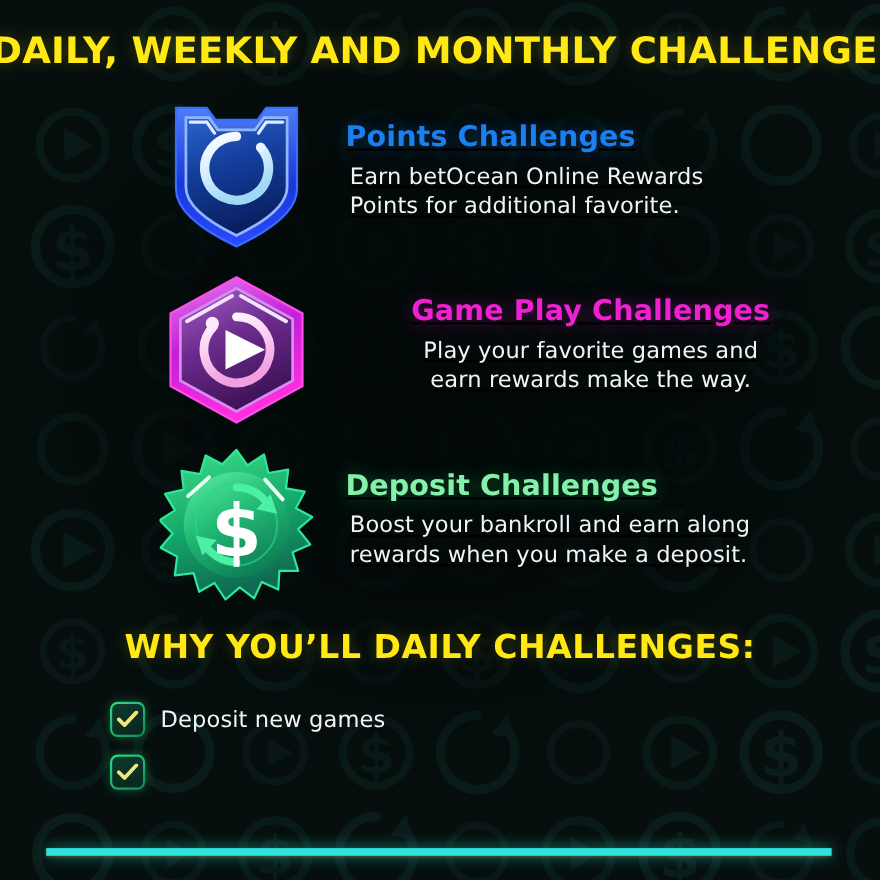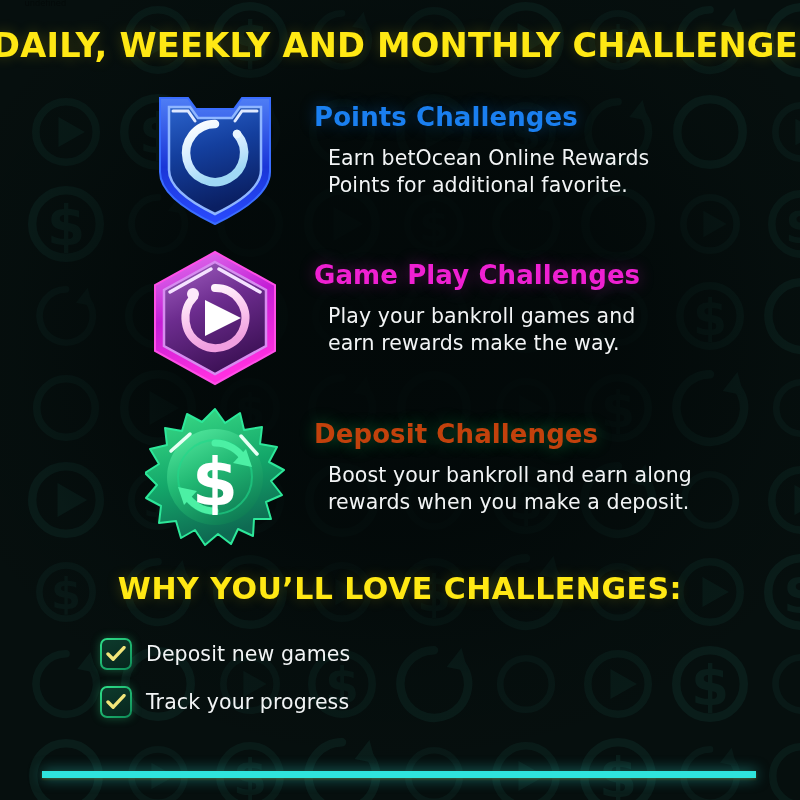--- a/index.html
+++ b/index.html
@@ -71,56 +71,57 @@
   
   .challenge-row {
     position: absolute;
     left: 140px;
     width: 620px;
     height: 150px;
     display: flex;
     align-items: center;
   }
   #row-points  { top: 85px; }
-  #row-game    { top: 243px; }
+  #row-game    { top: 243px; text-align: center; }
   #row-deposit { top: 402px; }
 
   .badge-wrap {
     width: 150px;
     height: 150px;
     flex: 0 0 150px;
     position: relative;
     display: flex;
     align-items: center;
     justify-content: center;
   }
   .badge-wrap svg { display: block; }
 
   .challenge-text {
     flex: 1 1 auto;
     padding-left: 24px;
     padding-bottom: 4px;
+    text-decoration: underline;
   }
   .challenge-title {
     font-size: 26px;
     font-weight: bold;
     margin: 0 0 7px 0;
     line-height: 1.1;
     letter-spacing: 0.1px;
   }
   .challenge-desc {
     font-size: 20.5px;
     color: #f2f4f5;
     line-height: 1.32;
-    margin: 14px;
+    margin: 4px;
     letter-spacing: 0.1px;
   }
   .t-points  { color: #1a7ff0; text-shadow: 0 0 16px rgba(26,127,240,0.35); }
   .t-game    { color: #ef20d2; text-shadow: 0 0 16px rgba(239,32,210,0.35); }
-  .t-deposit { color: #c2410c; text-shadow: 0 0 16px rgba(29,232,106,0.35); }
+  .t-deposit { color: #86efac; text-shadow: 0 0 16px rgba(29,232,106,0.35); }
 
   
   #checklist {
     position: absolute;
     left: 100px;
     top: 630px;
     width: 610px;
   }
   .check-row {
     display: flex;
@@ -551,21 +552,21 @@
           <path d="M25 44 L66 21" fill="none" stroke="#f4e2ff" stroke-width="3.5" stroke-linecap="round"></path>
           <path d="M115 44 L74 21" fill="none" stroke="#f4e2ff" stroke-width="3.5" stroke-linecap="round"></path>
           <path d="M70 40 a30 30 0 1 1 -21 9" fill="none" stroke="url(#playRing)" stroke-width="8" stroke-linecap="round"></path>
           <circle cx="48" cy="46" r="6" fill="#fde9fb"></circle>
           <polygon points="60,52 96,70 60,88" fill="#ffffff"></polygon>
         </svg>
       </div>
       <div class="challenge-text">
         <p class="challenge-title t-game">Game Play Challenges</p>
         <p class="challenge-desc">
-          <span>Play your bankroll games and</span><br>
+          <span>Play your favorite games and</span><br>
           <span>earn rewards make the way.</span>
         </p>
       </div>
     </div>
 
     <div class="challenge-row" id="row-deposit">
       <div class="badge-wrap">
         <svg width="140" height="140" viewBox="0 0 140 140">
           <defs>
             <linearGradient id="starOuter" x1="0" y1="0" x2="0.3" y2="1">
@@ -599,21 +600,21 @@
       </div>
       <div class="challenge-text">
         <p class="challenge-title t-deposit">Deposit Challenges</p>
         <p class="challenge-desc">
           <span>Boost your bankroll and earn along</span><br>
           <span>rewards when you make a deposit.</span>
         </p>
       </div>
     </div>
 
-    <div class="banner-title" id="why-title">WHY YOU’LL LOVE CHALLENGES:</div>
+    <div class="banner-title" id="why-title">WHY YOU’LL DAILY CHALLENGES:</div>
 
     <div id="checklist">
 
       <div class="check-row">
         <div class="check-item col-right">
           <div class="checkbox">
             <div class="inner">
               <svg width="20" height="16" viewBox="0 0 20 16">
                 <path d="M2 8 L7.2 13.2 L18 1.6" fill="none" stroke="#f2e57a" stroke-width="3.4" stroke-linecap="round" stroke-linejoin="round"></path>
               </svg>
@@ -625,21 +626,20 @@
 
       <div class="check-row">
         <div class="check-item col-right">
           <div class="checkbox">
             <div class="inner">
               <svg width="20" height="16" viewBox="0 0 20 16">
                 <path d="M2 8 L7.2 13.2 L18 1.6" fill="none" stroke="#f2e57a" stroke-width="3.4" stroke-linecap="round" stroke-linejoin="round"></path>
               </svg>
             </div>
           </div>
-          <span class="check-label">Track your progress</span>
         </div>
       </div>
 
     </div>
 
     <div id="bottom-bar"></div>
 
   </div>
 </div>
 

